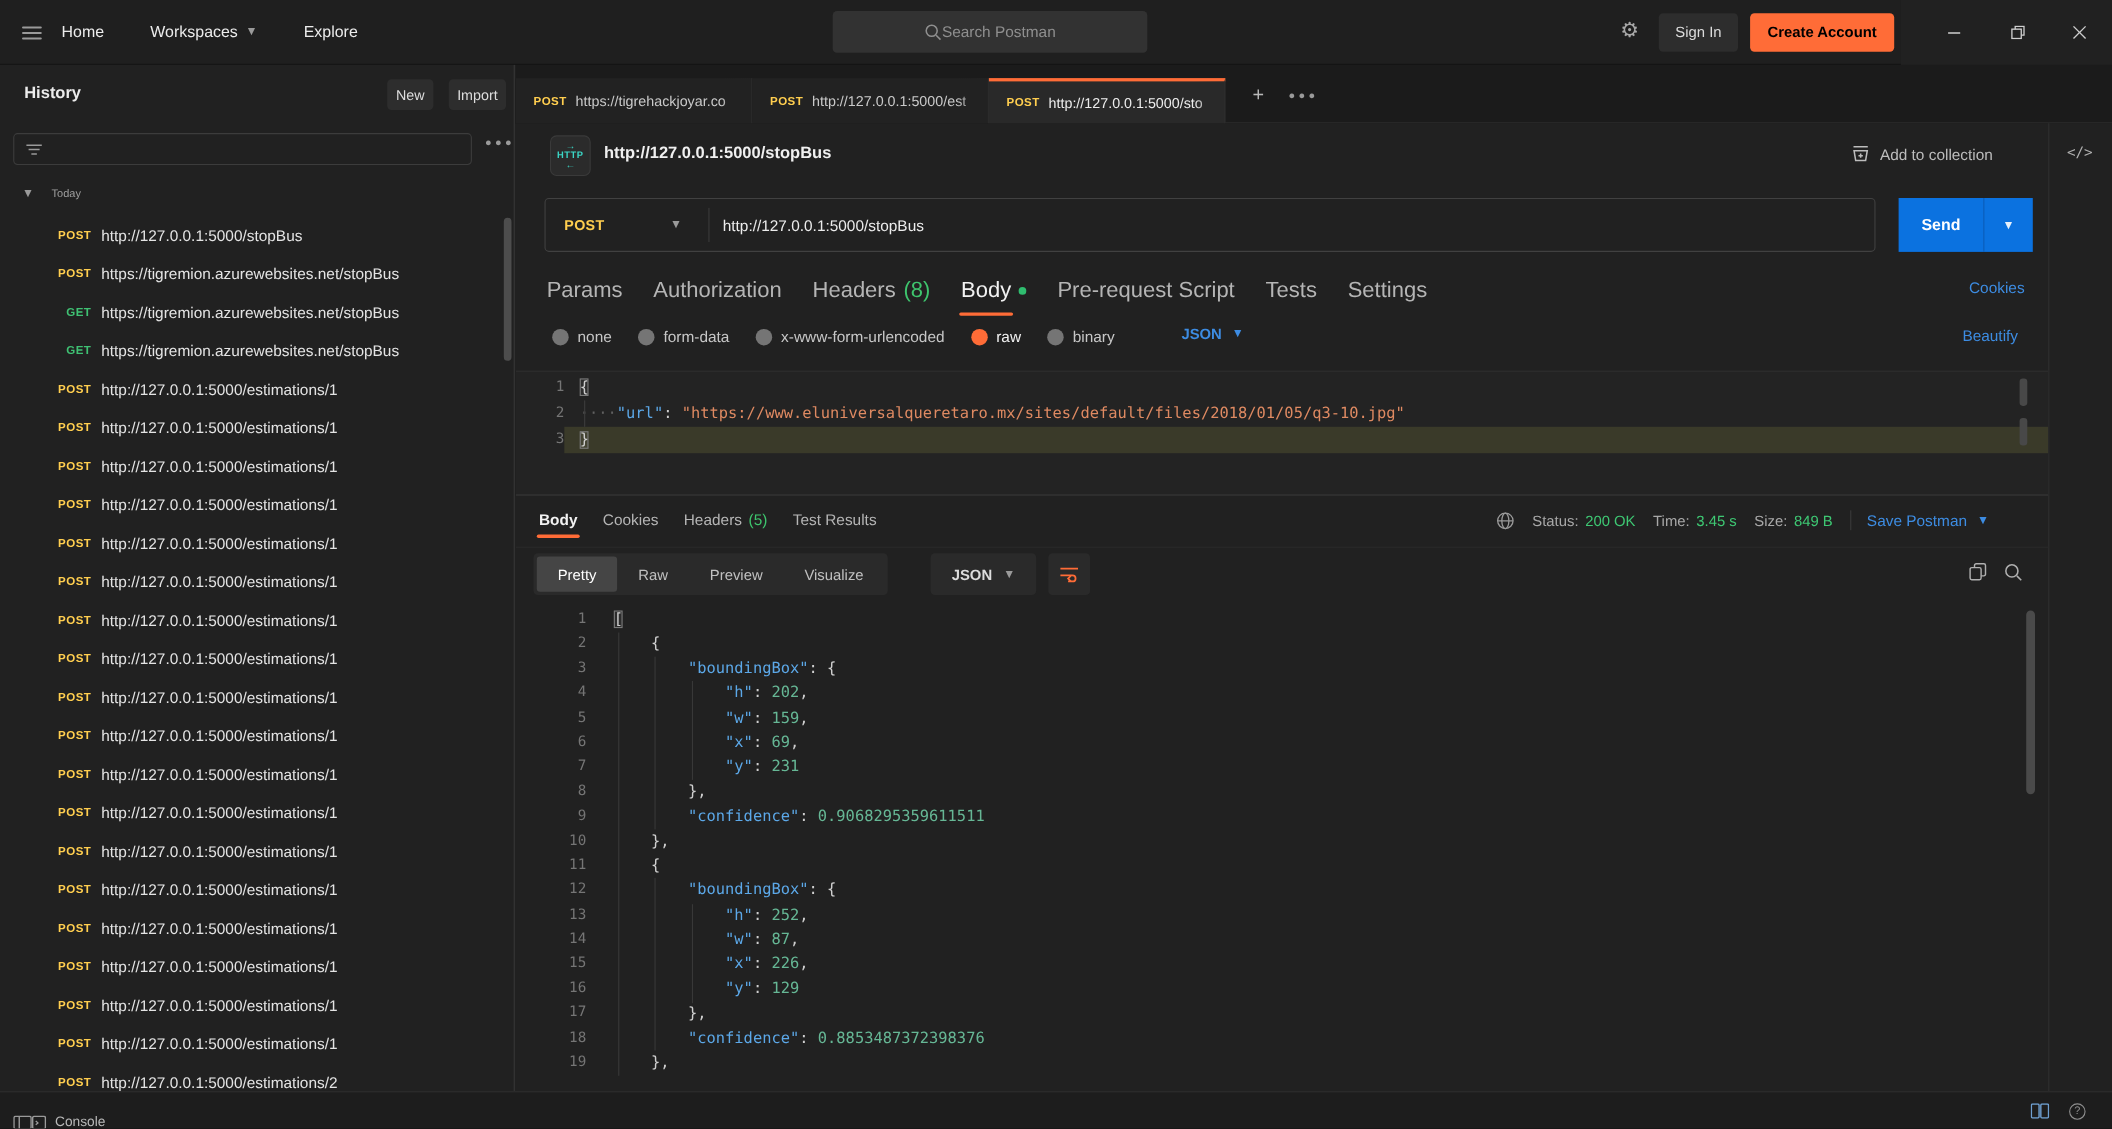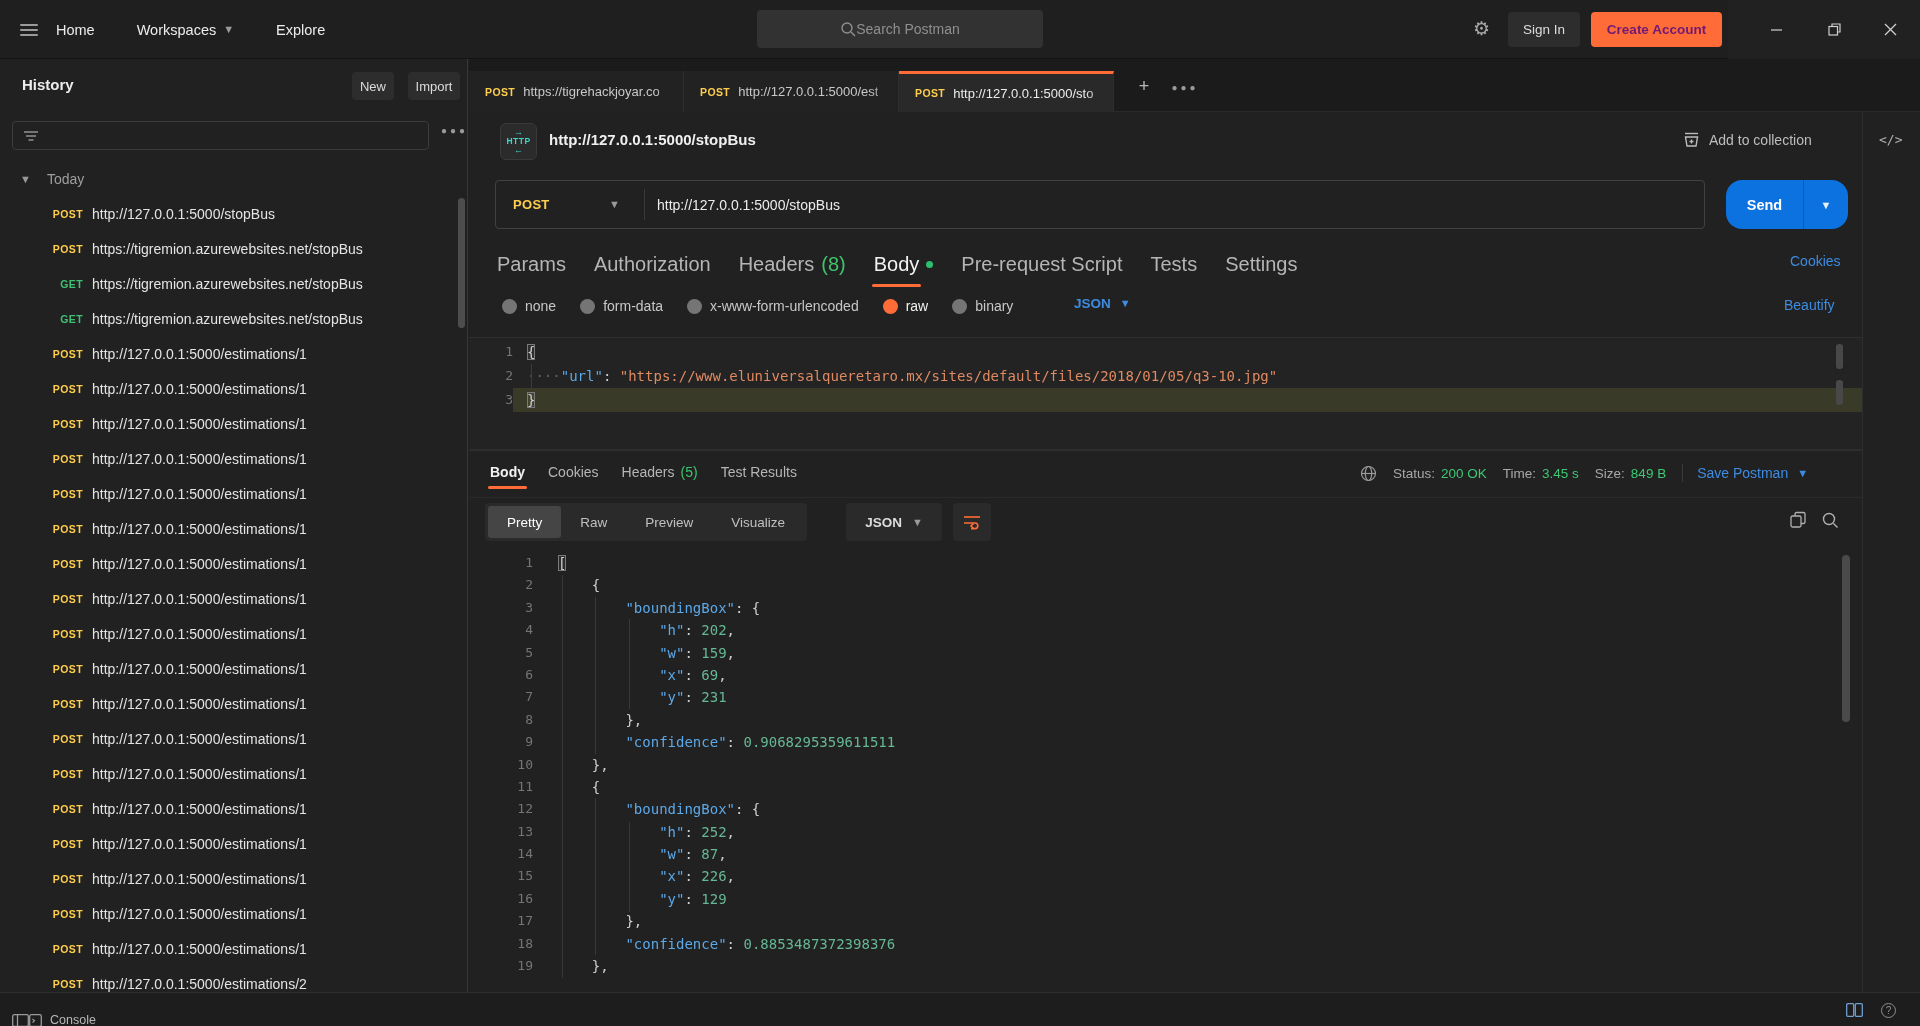--- a/index.html
+++ b/index.html
@@ -10,35 +10,35 @@
   
   #topbar{position:absolute;left:0;top:0;width:1728px;height:59px;background:#1f1f1f;border-bottom:1px solid #141414}
   #hamburger{position:absolute;left:20px;top:24px;width:18px;height:12px;display:flex;flex-direction:column;justify-content:space-between;cursor:pointer}
   #hamburger span{height:2px;background:#9a9a9a;border-radius:1px}
   #topmenu{position:absolute;left:56px;top:0;height:59px;display:flex;align-items:center;gap:42px}
   .menu-item{color:#ececec;font-size:14.5px;display:flex;align-items:center;gap:7px;cursor:pointer}
   .chev{color:#9a9a9a;font-size:11px;line-height:1}
   #searchbox{position:absolute;left:757px;top:10px;width:286px;height:38px;background:#323232;border-radius:4px;display:flex;align-items:center;justify-content:center;gap:0;color:#8f8f8f;cursor:text}
   #gear{position:absolute;left:1473px;top:19px;color:#a8a8a8;font-size:19px;line-height:1;cursor:pointer}
   #signin{position:absolute;left:1508px;top:12px;width:72px;height:35px;background:#2d2d2d;border-radius:4px;display:flex;align-items:center;justify-content:center;color:#dcdcdc;font-size:13.5px;cursor:pointer}
-  #createacct{position:absolute;left:1591px;top:12px;width:131px;height:35px;background:#ff6c37;border-radius:4px;display:flex;align-items:center;justify-content:center;color:#701a75;font-size:13.5px;font-weight:bold;cursor:pointer}
+  #createacct{position:absolute;left:1591px;top:12px;width:131px;height:35px;background:#ff6c37;border-radius:4px;display:flex;align-items:center;justify-content:center;color:#000000;font-size:13.5px;font-weight:bold;cursor:pointer}
   .winbtn{position:absolute;top:0;width:44px;height:59px;display:flex;align-items:center;justify-content:center;cursor:pointer}
   #win-min{left:1754px}#win-restore{left:1812px}#win-close{left:1868px}
 
   
   #sidebar{position:absolute;left:0;top:59px;width:468px;bottom:34px;background:#212121;border-right:1px solid #373737}
   #hist-title{position:absolute;left:22px;top:17px;font-size:15px;font-weight:bold;color:#ececec}
   .sbtn{position:absolute;top:13px;height:28px;background:#2d2d2d;border-radius:4px;display:flex;align-items:center;justify-content:center;font-size:13px;color:#dcdcdc;cursor:pointer}
   #btn-new{left:352px;width:42px}
   #btn-import{left:408px;width:52px}
   #filterbox{position:absolute;left:12px;top:62px;width:417px;height:29px;border:1px solid #3c3c3c;border-radius:4px;display:flex;align-items:center;padding-left:10px;gap:8px}
   #filterbox input{background:transparent;border:0;outline:0;color:#ddd;font-size:13px;width:360px}
   #side-more{position:absolute;left:441px;top:66px;color:#9a9a9a;letter-spacing:3px;font-size:10px;cursor:pointer}
   #todayrow{position:absolute;left:20px;top:112px;display:flex;align-items:center;gap:16px;color:#9e9e9e;cursor:pointer}
-  #todayrow .lbl{font-size:14px}
+  #todayrow .lbl{font-size:10px}
   #historyList{position:absolute;left:0;top:137px;width:460px;height:810px;overflow:hidden}
   .hrow{display:flex;align-items:center;height:35px;cursor:pointer}
   .hbadge{width:83px;text-align:right;font-size:10.5px;font-weight:bold;letter-spacing:.4px;flex:none}
   .hurl{margin-left:9px;color:#e4e4e4;font-size:14px;white-space:nowrap}
   .m-post{color:#ffce4f}
   .m-get{color:#3fc173}
   #side-scroll{position:absolute;left:458px;top:139px;width:7px;height:130px;background:#4d4d4d;border-radius:4px}
 
   
   #tabbar{position:absolute;left:469px;top:59px;right:0;height:53px;background:#1b1b1b;border-bottom:1px solid #2a2a2a}
@@ -62,21 +62,21 @@
   #rightstrip{position:absolute;left:1862px;top:112px;bottom:34px;right:0;border-left:1px solid #2e2e2e;background:#212121}
   #codeicon{position:absolute;left:16px;top:20px;color:#b0b0b0;font-size:13px;font-family:"DejaVu Sans Mono",monospace;cursor:pointer}
 
   
   #reqbar{position:absolute;left:495px;top:180px;width:1210px;height:49px;border:1px solid #414141;border-radius:4px;background:#212121}
   #method-dd{position:absolute;left:0;top:0;width:148px;height:47px;display:flex;align-items:center;cursor:pointer}
   #method-dd .m{margin-left:17px;font-size:13px;font-weight:bold;color:#ffce4f;letter-spacing:.3px}
   #method-dd .chev{position:absolute;left:113px}
   #reqbar .vdiv{position:absolute;left:148px;top:8px;bottom:8px;width:1px;background:#3a3a3a}
   #urlfield{position:absolute;left:161px;top:0;right:8px;height:47px;display:flex;align-items:center;color:#ececec;font-size:14px;cursor:text}
-  #sendbtn{position:absolute;left:1726px;top:180px;width:122px;height:49px;border-radius:16px;background:#0b72e0;display:flex;cursor:pointer}
+  #sendbtn{position:absolute;left:1726px;top:180px;width:122px;height:49px;border-radius:0;background:#0b72e0;display:flex;cursor:pointer}
   #sendbtn .main{width:77px;display:flex;align-items:center;justify-content:center;color:#fff;font-size:14.5px;font-weight:bold}
   #sendbtn .dd{flex:1;border-left:1px solid #0a5cb8;display:flex;align-items:center;justify-content:center;color:#e8f1fb;font-size:11px}
 
   
   #reqTabs{position:absolute;left:497px;top:247px;height:34px;display:flex;gap:28px;align-items:center}
   .rtab{display:flex;align-items:center;gap:7px;color:#b5b5b5;font-size:20px;cursor:pointer;height:34px}
   .rtab .cnt{color:#3ec46d}
   .rtab.active{color:#f2f2f2}
   .rtab.active .lbl{position:relative}
   .rtab.active .lbl::after{content:"";position:absolute;left:-2px;right:-2px;bottom:-11px;height:3px;background:#ff6c37;border-radius:2px}

